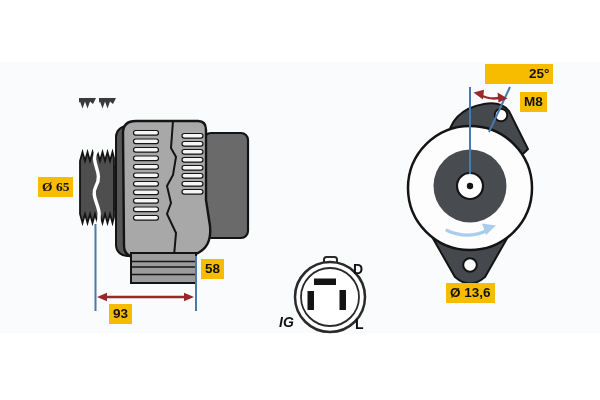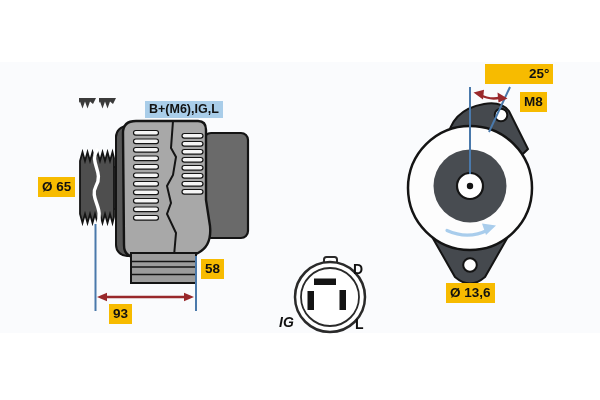--- a/index.html
+++ b/index.html
@@ -130,23 +130,22 @@
 
       <g>
         <path d="M 479 94.5 Q 491 100.5 500 97.5" fill="none" stroke="#99282B" stroke-width="2.4"></path>
         <polygon points="473.5,92.5 484,89.8 483,99.5" fill="#99282B"></polygon>
         <polygon points="507.5,98.5 497.5,92.5 498.5,102.5" fill="#99282B"></polygon>
       </g>
     </g>
   </svg>
 
 
-  <div class="lbl blabel" style="left:145px;top:101px;">B+(M6),IG,L</div>
 
-  <div class="lbl ylabel" style="left:38px;top:177px;">Ø 65</div>
+  <div class="lbl ylabel" style="left:38px;top:177px;font-family:Liberation Serif, serif;">Ø 65</div>
 
   <div class="lbl ylabel" style="left:201px;top:259px;">58</div>
 
   <div class="lbl ylabel" style="left:109px;top:304px;">93</div>
 
   <div class="lbl ylabel" style="left:485px;top:64px;padding-left:44px;">25°</div>
 
   <div class="lbl ylabel" style="left:520px;top:92px;">M8</div>
 
   <div class="lbl ylabel" style="left:446px;top:283px;">Ø 13,6</div>

